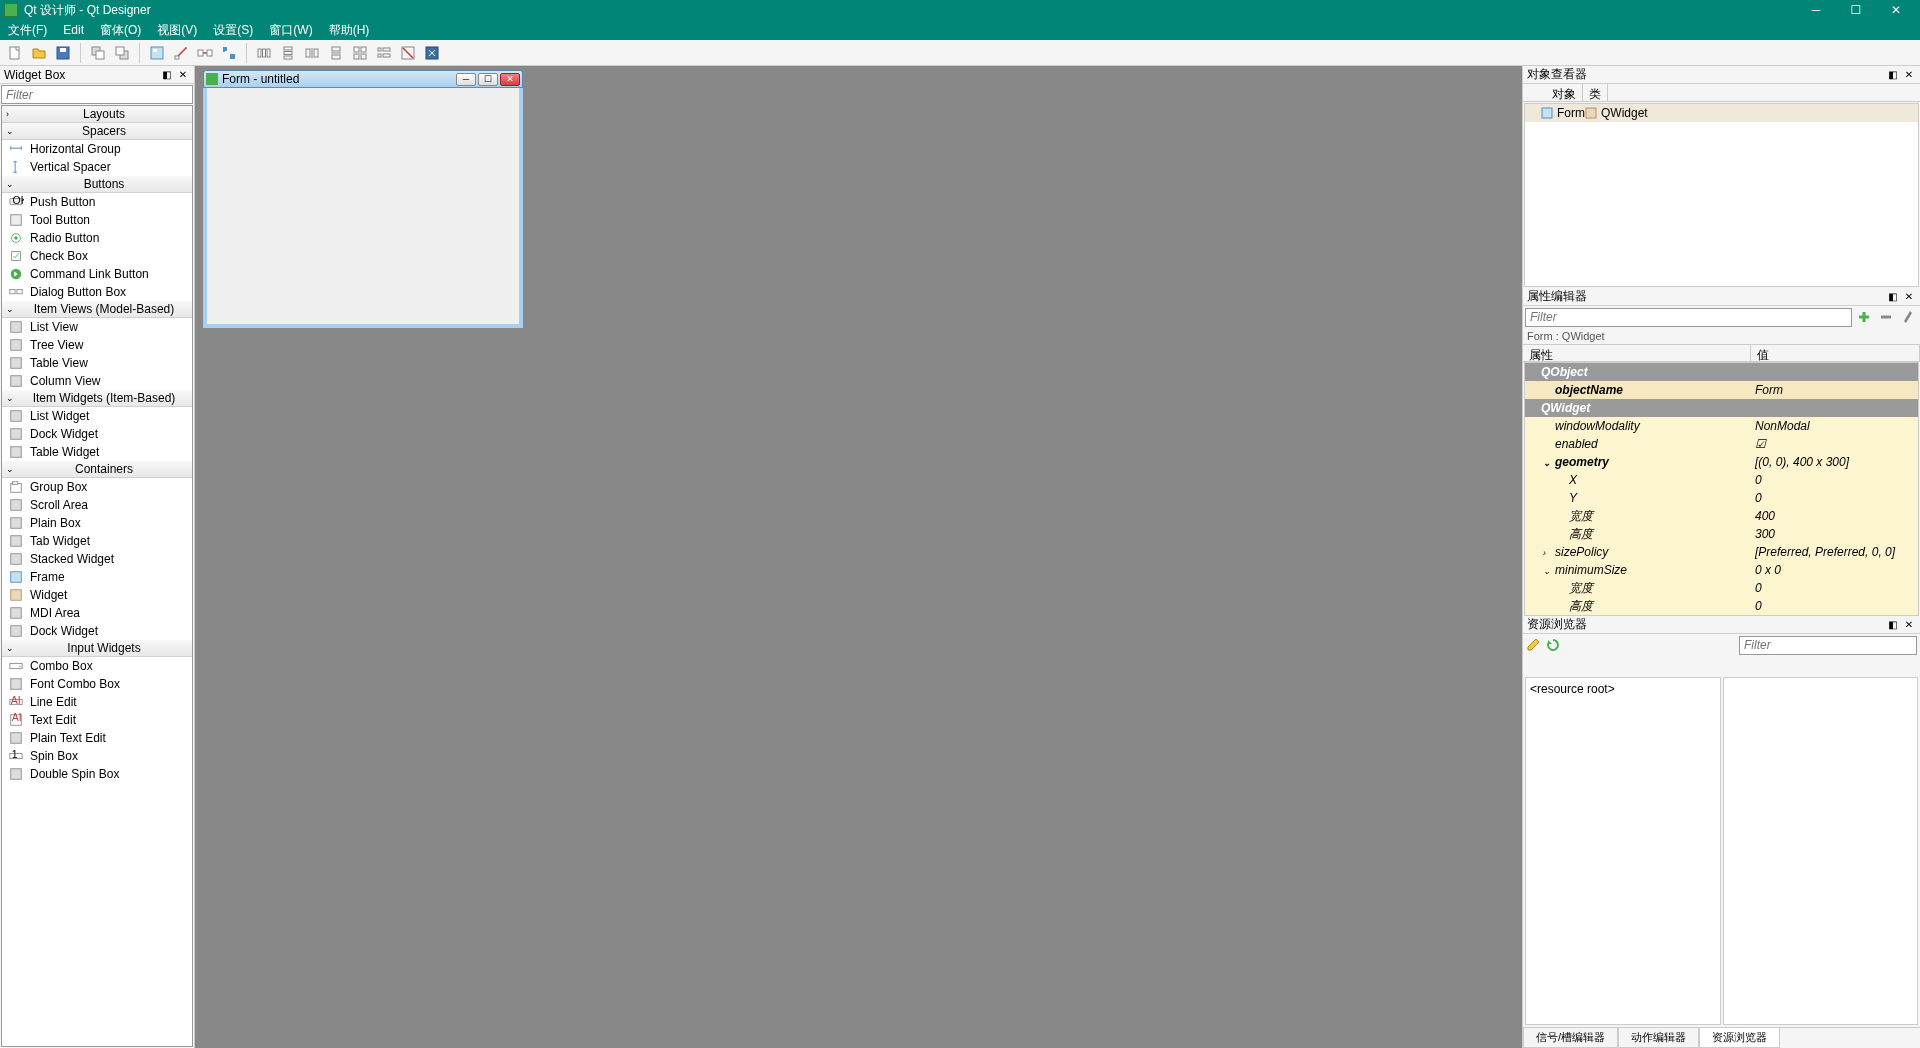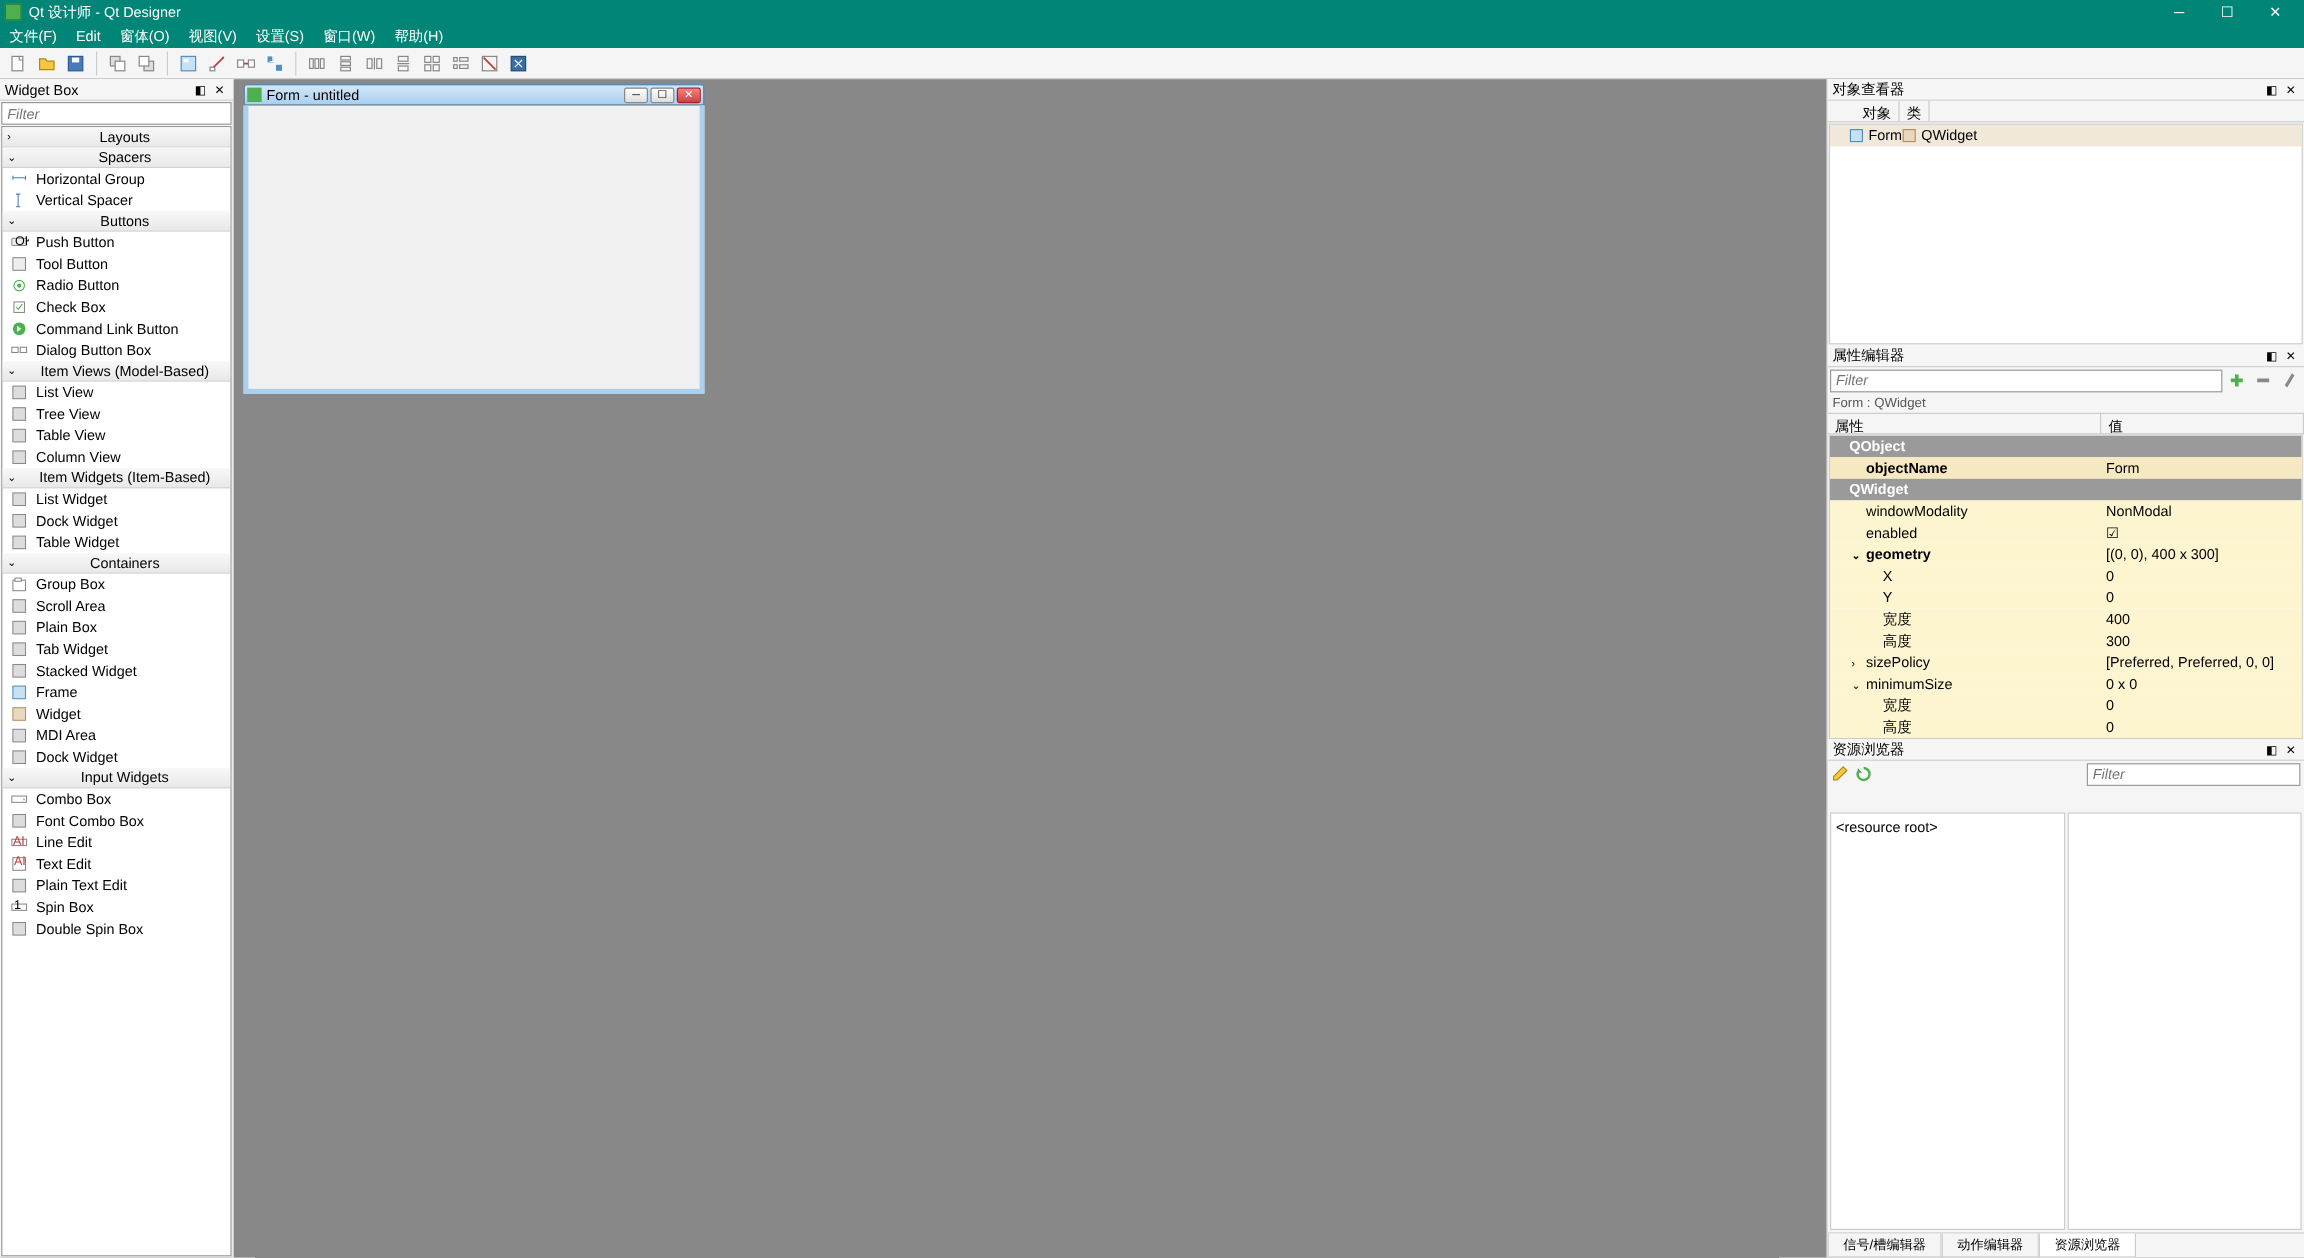--- a/index.html
+++ b/index.html
@@ -22,21 +22,21 @@
 .dock-hdr .sp { flex:1; }
 .dock-hdr .hbtn { width:14px; height:14px; display:flex; align-items:center; justify-content:center; margin-left:2px; font-size:10px; border:1px solid transparent; }
 .filter { height:19px; margin:1px; padding:0 4px; border:1px solid #999; background:#fff; font-style:italic; color:#14532d; }
 .tree { flex:1; overflow:auto; background:#fff; border:1px solid #999; margin:0 1px 1px; }
 .cat-hdr { height:17px; background:linear-gradient(#f8f8f8,#e8e8e8); display:flex; align-items:center; padding-left:4px; border-bottom:1px solid #d0d0d0; cursor:default; }
 .cat-hdr .chev { width:10px; font-size:9px; }
 .cat-hdr .catlbl { flex:1; text-align:center; }
 .witem { height:18px; display:flex; align-items:center; padding-left:6px; gap:6px; cursor:default; }
 .wico { width:16px; height:14px; flex-shrink:0; }
 .central { flex:1; background:#888; position:relative; }
-.form-win { position:absolute; left:8px; top:4px; width:384px; height:258px; }
+.form-win { position:absolute; left:8px; top:4px; width:320px; height:258px; }
 .form-titlebar { height:18px; background:linear-gradient(#d4e7f7,#a9d0f0); border:1px solid #5b8bb0; display:flex; align-items:center; padding:0 2px; border-radius:3px 3px 0 0; }
 .form-titlebar .fico { width:12px; height:12px; background:#4caf50; margin-right:4px; }
 .form-titlebar .sp { flex:1; }
 .form-titlebar .fbtn { width:20px; height:13px; margin-left:2px; border:1px solid #888; border-radius:2px; display:flex; align-items:center; justify-content:center; font-size:9px; background:linear-gradient(#fff,#ddd); }
 .form-titlebar .fbtn.cls { background:linear-gradient(#f58080,#d04040); color:#fff; border-color:#a02020; }
 .form-body { height:240px; background:#f0f0f0; border:4px solid #a9d0f0; border-top:0; background-image:radial-gradient(#999 .5px, transparent .5px); background-size:8px 8px; }
 .right .panel { display:flex; flex-direction:column; }
 .right .obj-panel { height:222px; }
 .right .prop-panel { height:328px; }
 .right .res-panel { flex:1; }
@@ -48,21 +48,21 @@
 .obj-row .c1 { width:60px; padding-left:16px; display:flex; align-items:center; gap:4px; }
 .obj-row .c2 { display:flex; align-items:center; gap:4px; }
 .formlbl { font-size:11px; padding:2px 4px; color:#555; }
 .prop-toolbar { display:flex; align-items:center; height:22px; gap:2px; padding:0 2px; }
 .prop-toolbar .filter { flex:1; margin:0; }
 .prop-toolbar .pbtn { width:20px; height:20px; display:flex; align-items:center; justify-content:center; }
 .prop-tbl-hdr { display:flex; height:18px; background:#f5f5f5; }
 .prop-tbl-hdr div { padding:2px 6px; border:1px solid #ccc; border-left:0; }
 .prop-tbl-hdr .pc1 { width:228px; }
 .prop-tbl-hdr .pc2 { flex:1; }
-.prop-body { flex:1; overflow:auto; border:1px solid #ccc; margin:0 1px; background:#fff; }
+.prop-body { flex:1; overflow:auto; border:1px solid #ccc; margin:0 1px; background:#fff;font-style:italic; }
 .prow { display:flex; height:18px; align-items:center; }
 .prow .pc1 { width:228px; padding-left:18px; }
 .prow .pc2 { flex:1; padding-left:2px; }
 .prow.group { background:#9a9a9a; color:#fff; font-weight:bold; }
 .prow.group .pc1 { padding-left:4px; }
 .prow.hl { background:#f6e8c0; }
 .prow.ylw { background:#fdf4d0; }
 .prow.bold .pc1 { font-weight:bold; }
 .prow .chev { display:inline-block; width:12px; font-size:9px; }
 .prow .indent { padding-left:32px; }

